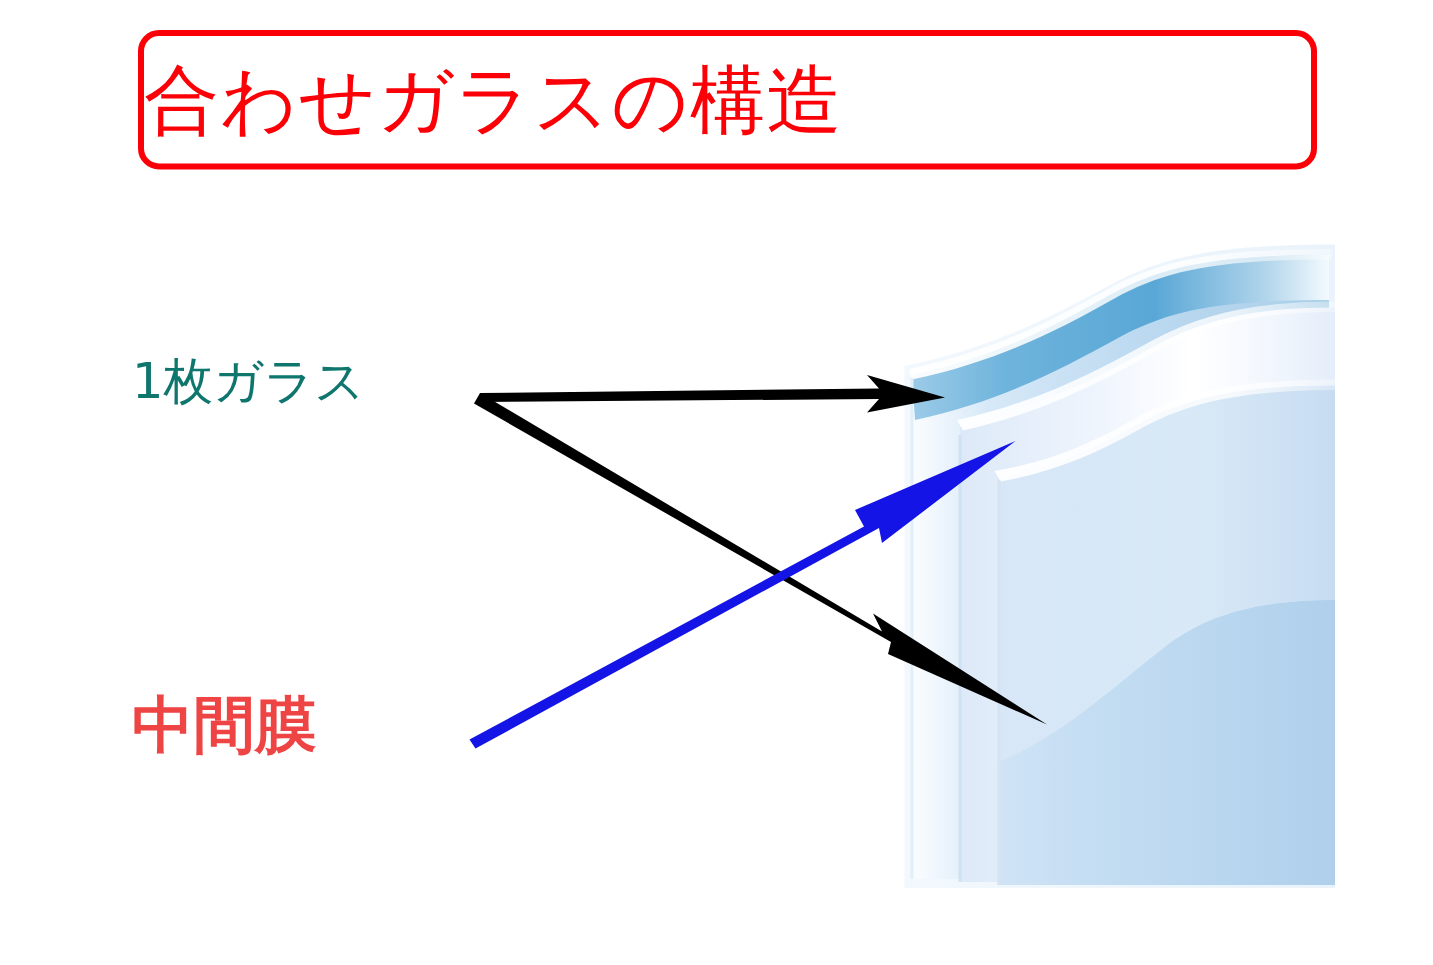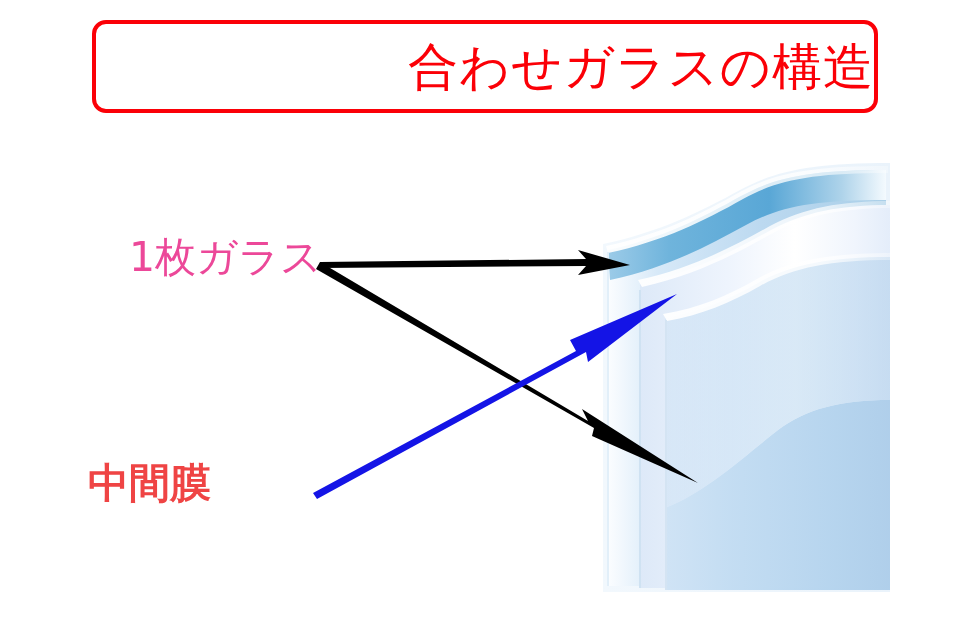--- a/index.html
+++ b/index.html
@@ -25,21 +25,21 @@
     left: 92px;
     top: 20px;
     width: 786px;
     height: 93px;
     border: 4px solid #fb0007;
     border-radius: 14px;
     background: #ffffff;
     box-sizing: border-box;
     display: flex;
     align-items: center;
-    justify-content: flex-end;
+    justify-content: flex-start;
   }
   #title-text {
     color: #fb0007;
     font-size: 50px;
     line-height: 1;
     letter-spacing: 1px;
     font-weight: 400;
     white-space: nowrap;
     font-family: "DejaVu Sans", "Liberation Sans", sans-serif;
   }
@@ -47,24 +47,23 @@
   
   .label {
     position: absolute;
     white-space: nowrap;
     line-height: 1;
     font-family: "DejaVu Sans", "Liberation Sans", sans-serif;
   }
   #label-single-glass {
     left: 88px;
     top: 237px;
-    font-size: 41px;
-    color: #ec4899;
+    font-size: 33px;
+    color: #0f766e;
     font-weight: 400;
-    margin-left: 41px;
   }
   #label-interlayer {
     left: 88px;
     top: 463px;
     font-size: 41px;
     color: #ef4444;
     font-weight: 700;
   }
 
   

